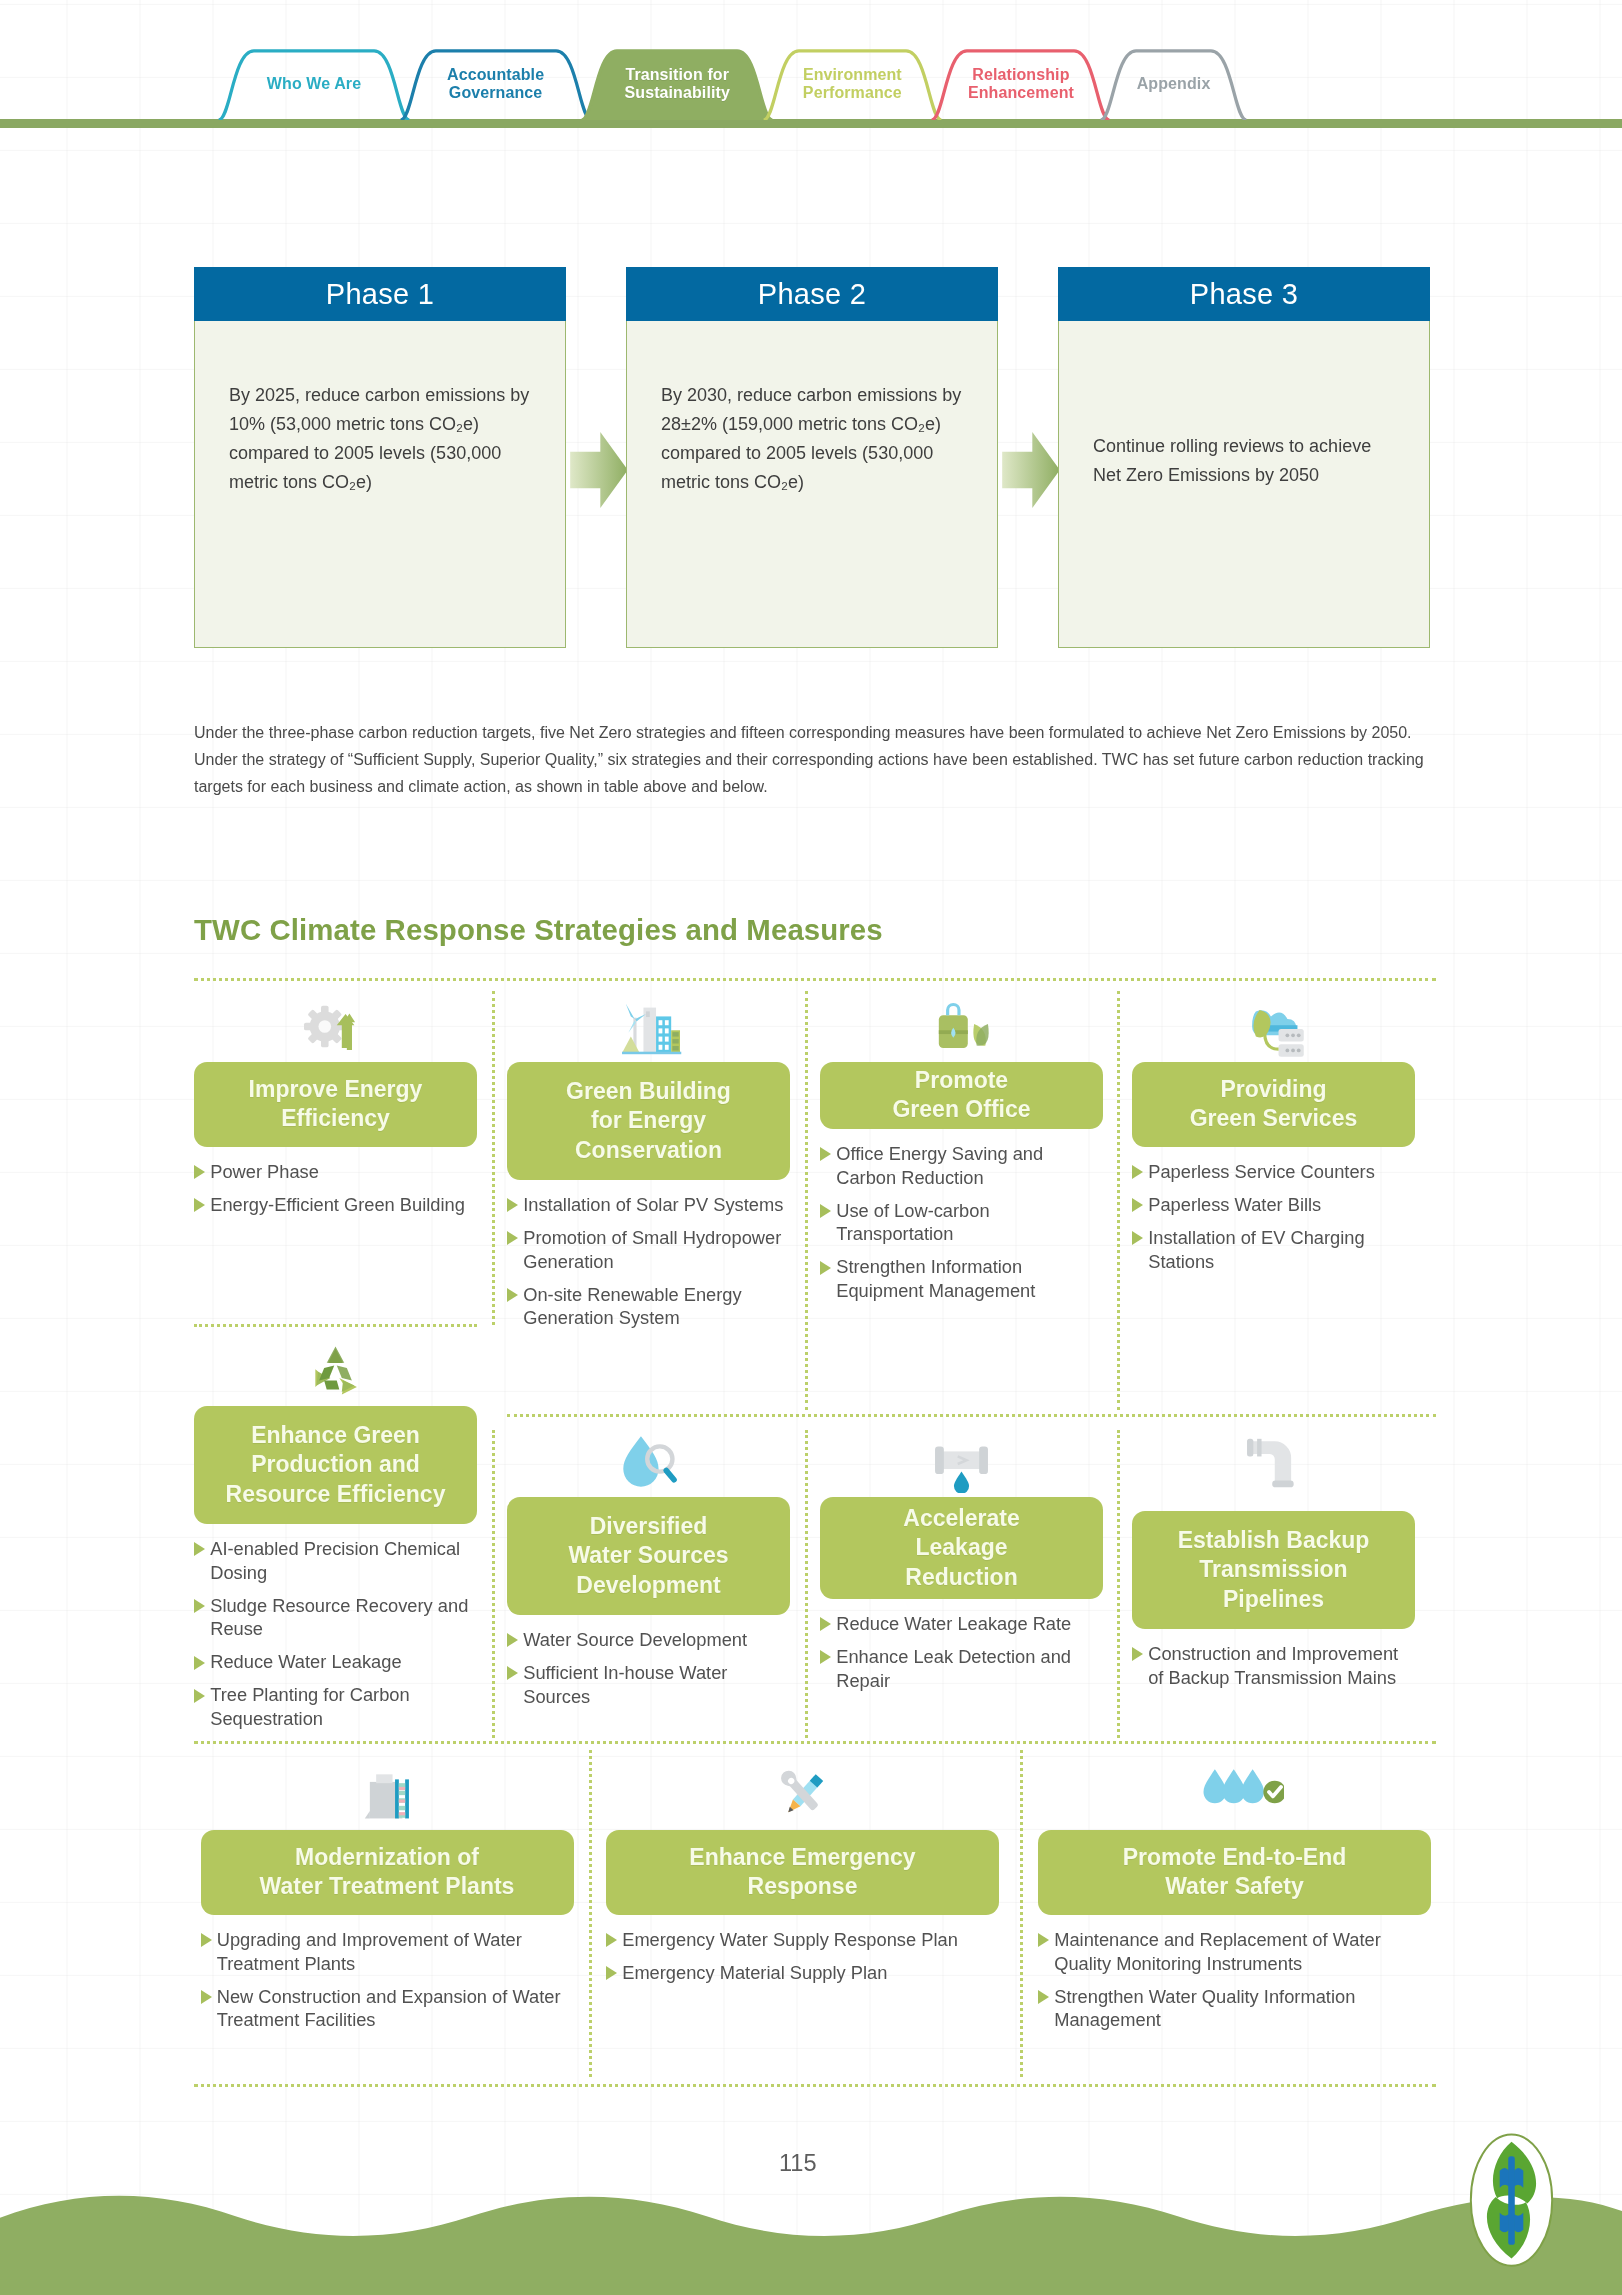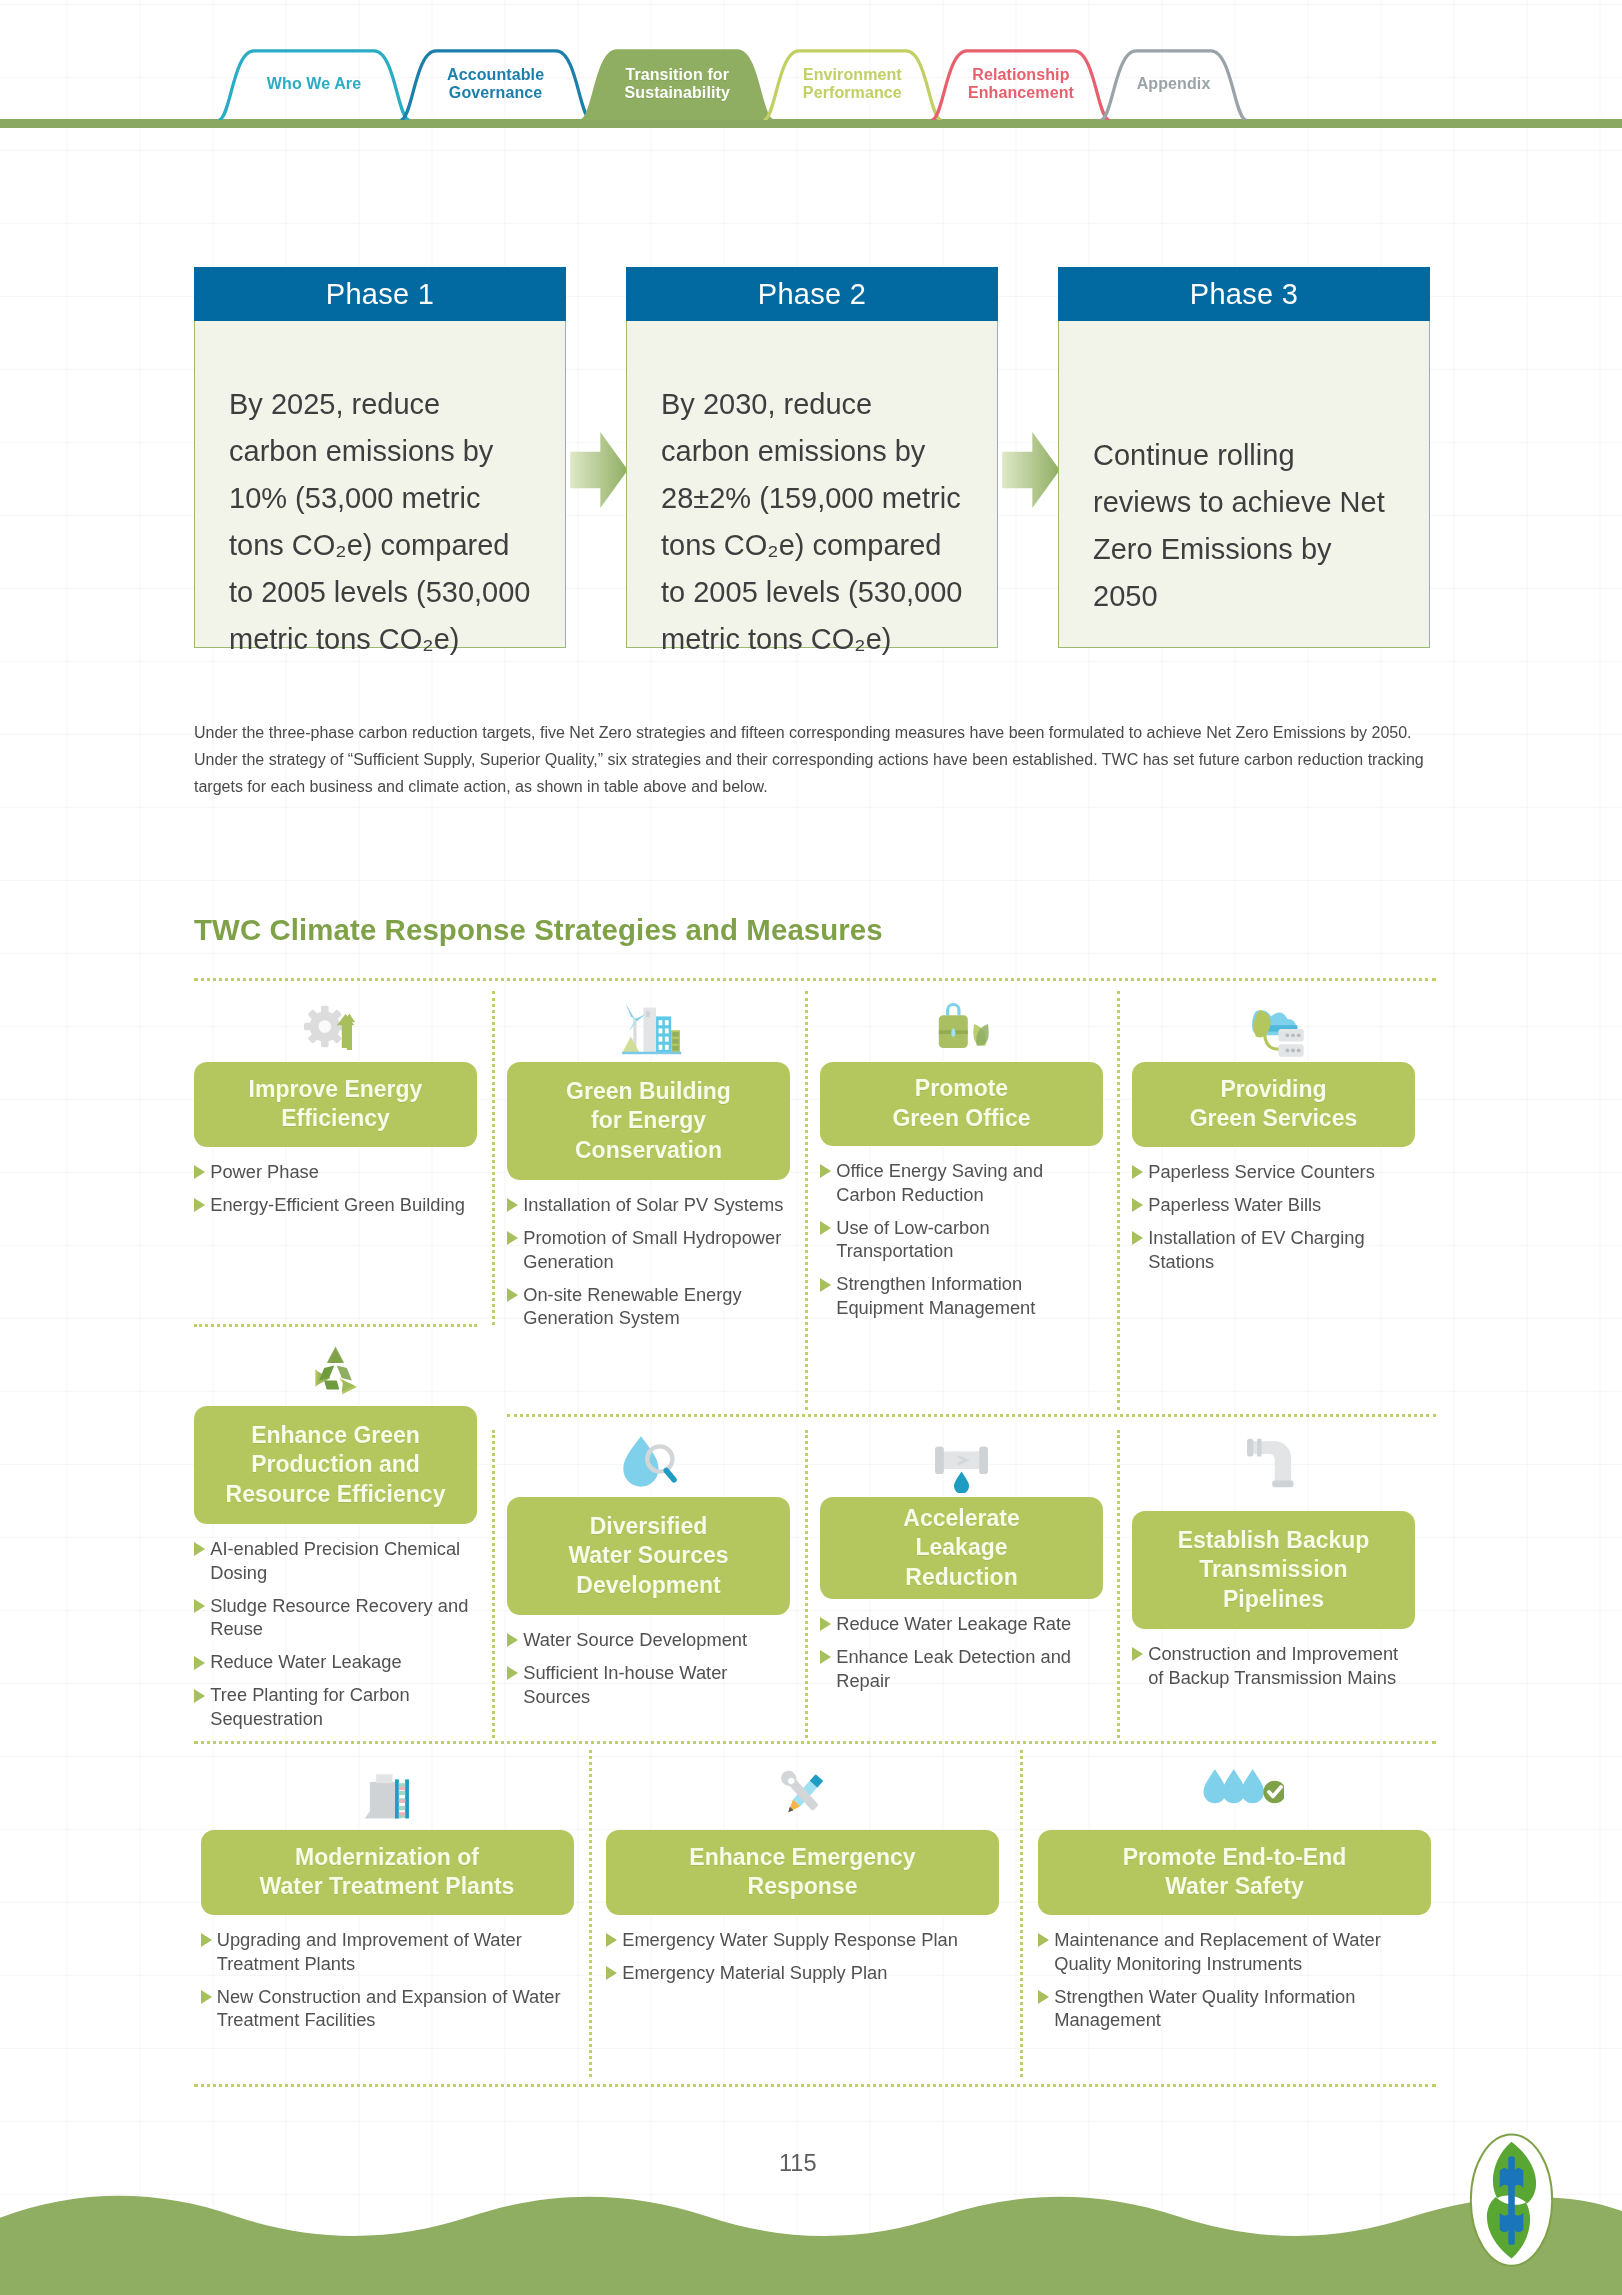--- a/index.html
+++ b/index.html
@@ -51,21 +51,21 @@
   .phase-card.p3{left:864px;}
   .phase-head{
     height:54px;background:#0369a1;color:#fff;
     display:flex;align-items:center;justify-content:center;
     font-size:29px;font-weight:400;letter-spacing:0.3px;
   }
   .phase-body{
     height:327px;background:#f2f4ea;border:1.3px solid #9db86f;border-top:none;
     box-sizing:border-box;
     padding:60px 34px 28px 34px;
-    color:#3e3e3e;font-size:29px;line-height:1.62;
+    color:#3e3e3e;font-size:18px;line-height:1.62;
   }
   .phase-card.p3 .phase-body{padding-top:111px;}
   .arrow{
     position:absolute;top:165px;width:58px;height:76px;
   }
   .arrow.a1{left:376px;}
   .arrow.a2{left:808px;}
 
   
   .intro{
@@ -311,21 +311,21 @@
         <div class="icon-wrap">
           <svg viewBox="0 0 100 100" width="79" height="63">
             <rect x="14" y="32" width="46" height="52" rx="7" fill="#a9bf62"></rect>
             <path d="M28,32 L28,24 a9,9 0 0 1 18,0 L46,32" fill="none" stroke="#7fd0ea" stroke-width="5"></path>
             <path d="M14,56 L60,56 L60,62 L14,62 Z" fill="#93ab52"></path>
             <path d="M37,52 q7,8 0,16 q-7,-8 0,-16 Z" fill="#9fe0f2"></path>
             <path d="M70,46 q22,8 18,34 q-24,4 -18,-34 Z" fill="#b8cd6b"></path>
             <path d="M92,46 q-22,8 -18,34 q24,4 18,-34 Z" fill="#8fae62" opacity=".85"></path>
           </svg>
         </div>
-        <div class="pill" style="height: 84px; white-space: pre-line;">Promote
+        <div class="pill" style="height: 67px; white-space: pre-line;">Promote
 Green Office</div>
         <div class="bullets">
           <div class="bullet">
             <span class="tri"></span>
             <span>Office Energy Saving and Carbon Reduction</span>
           </div>
           <div class="bullet">
             <span class="tri"></span>
             <span>Use of Low-carbon Transportation</span>
           </div>

